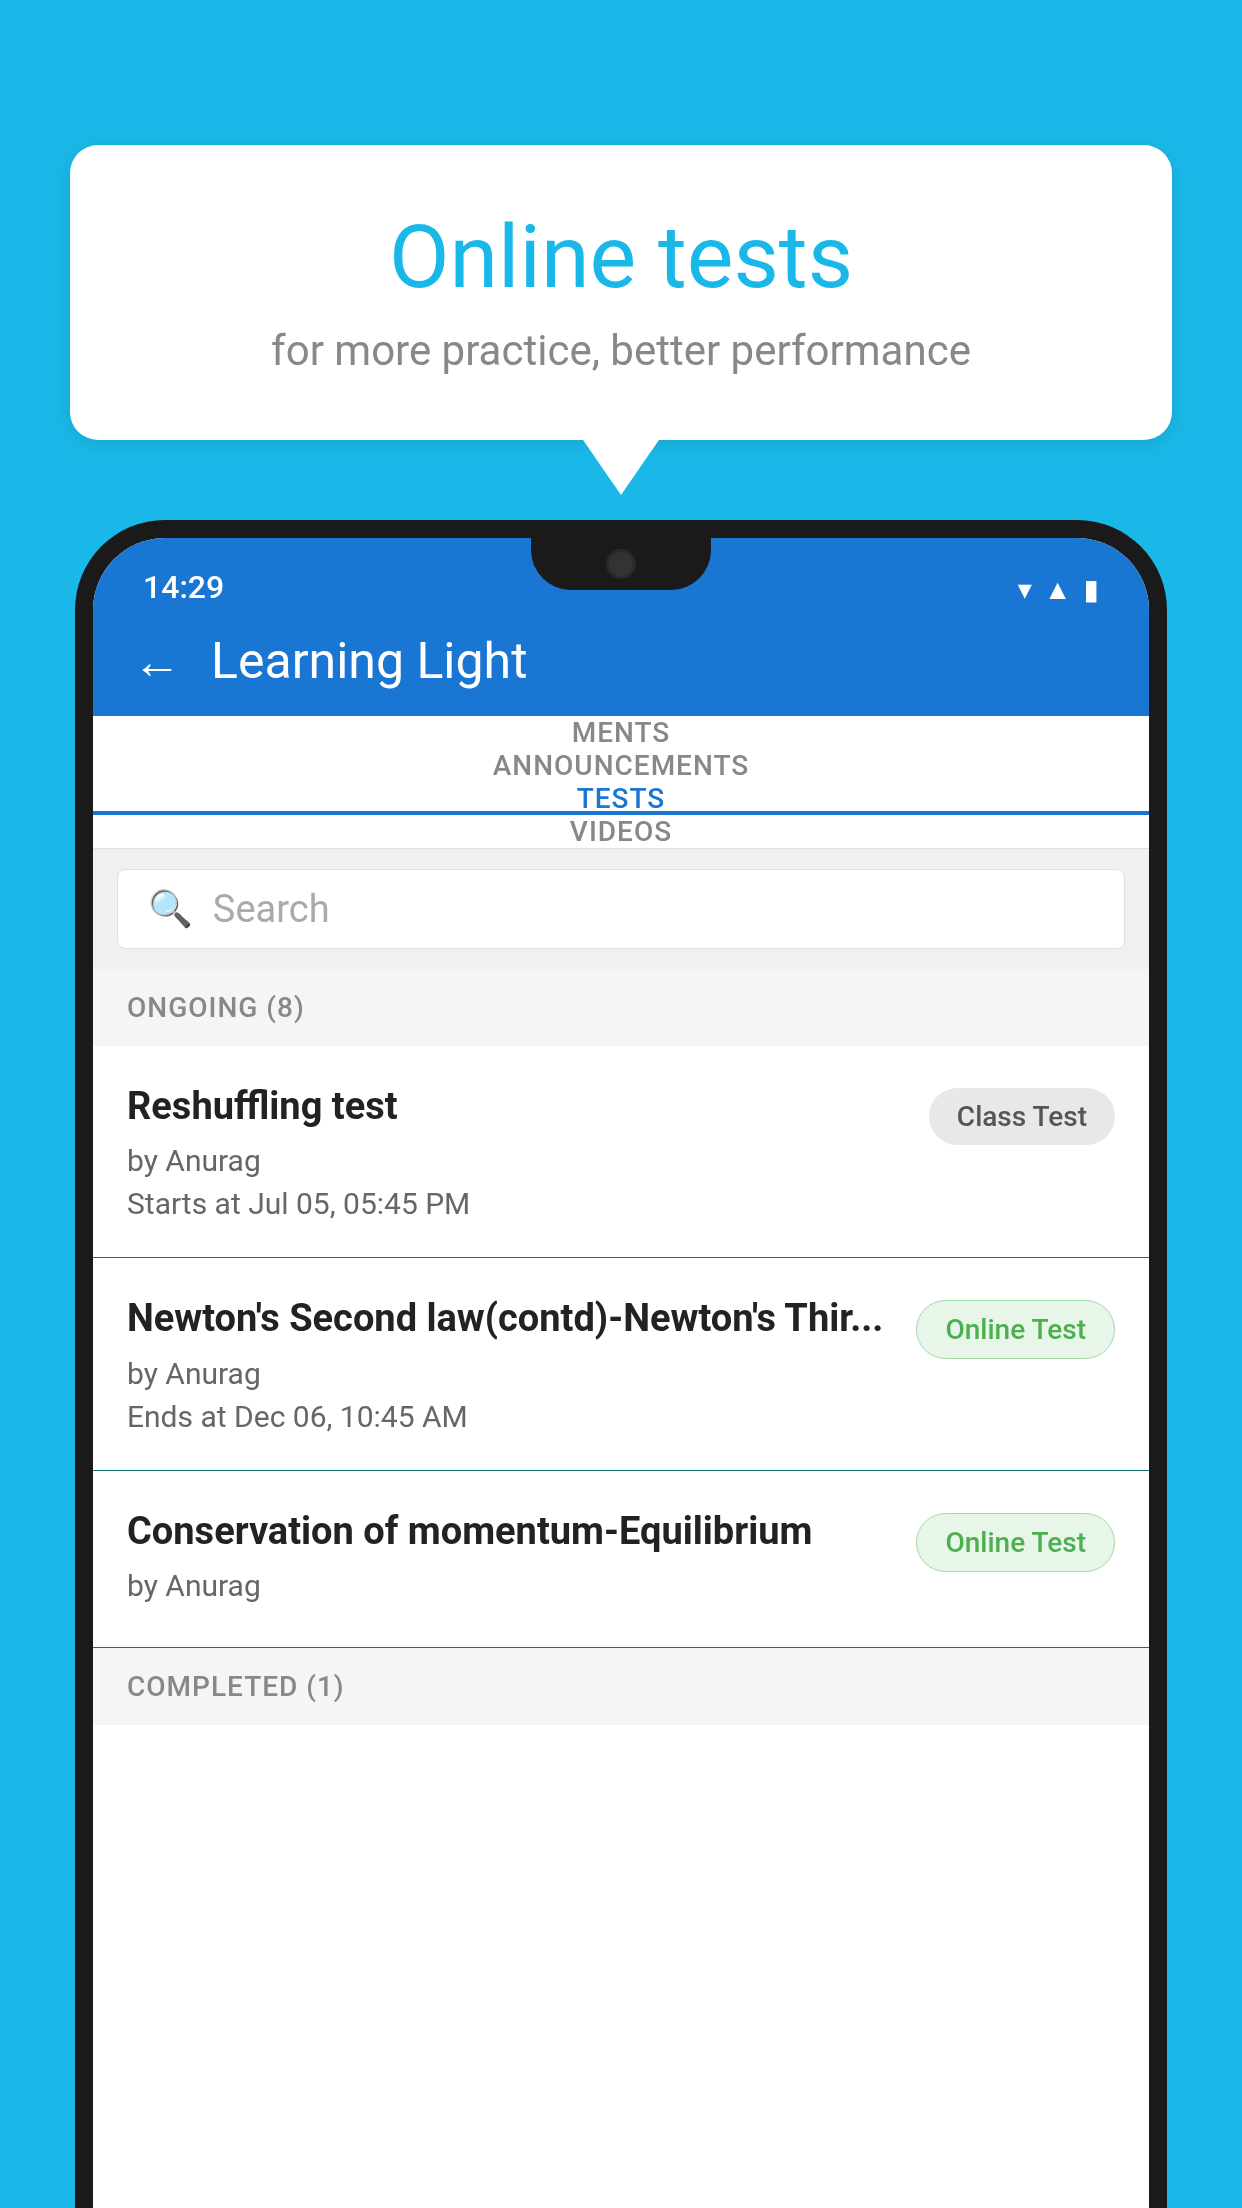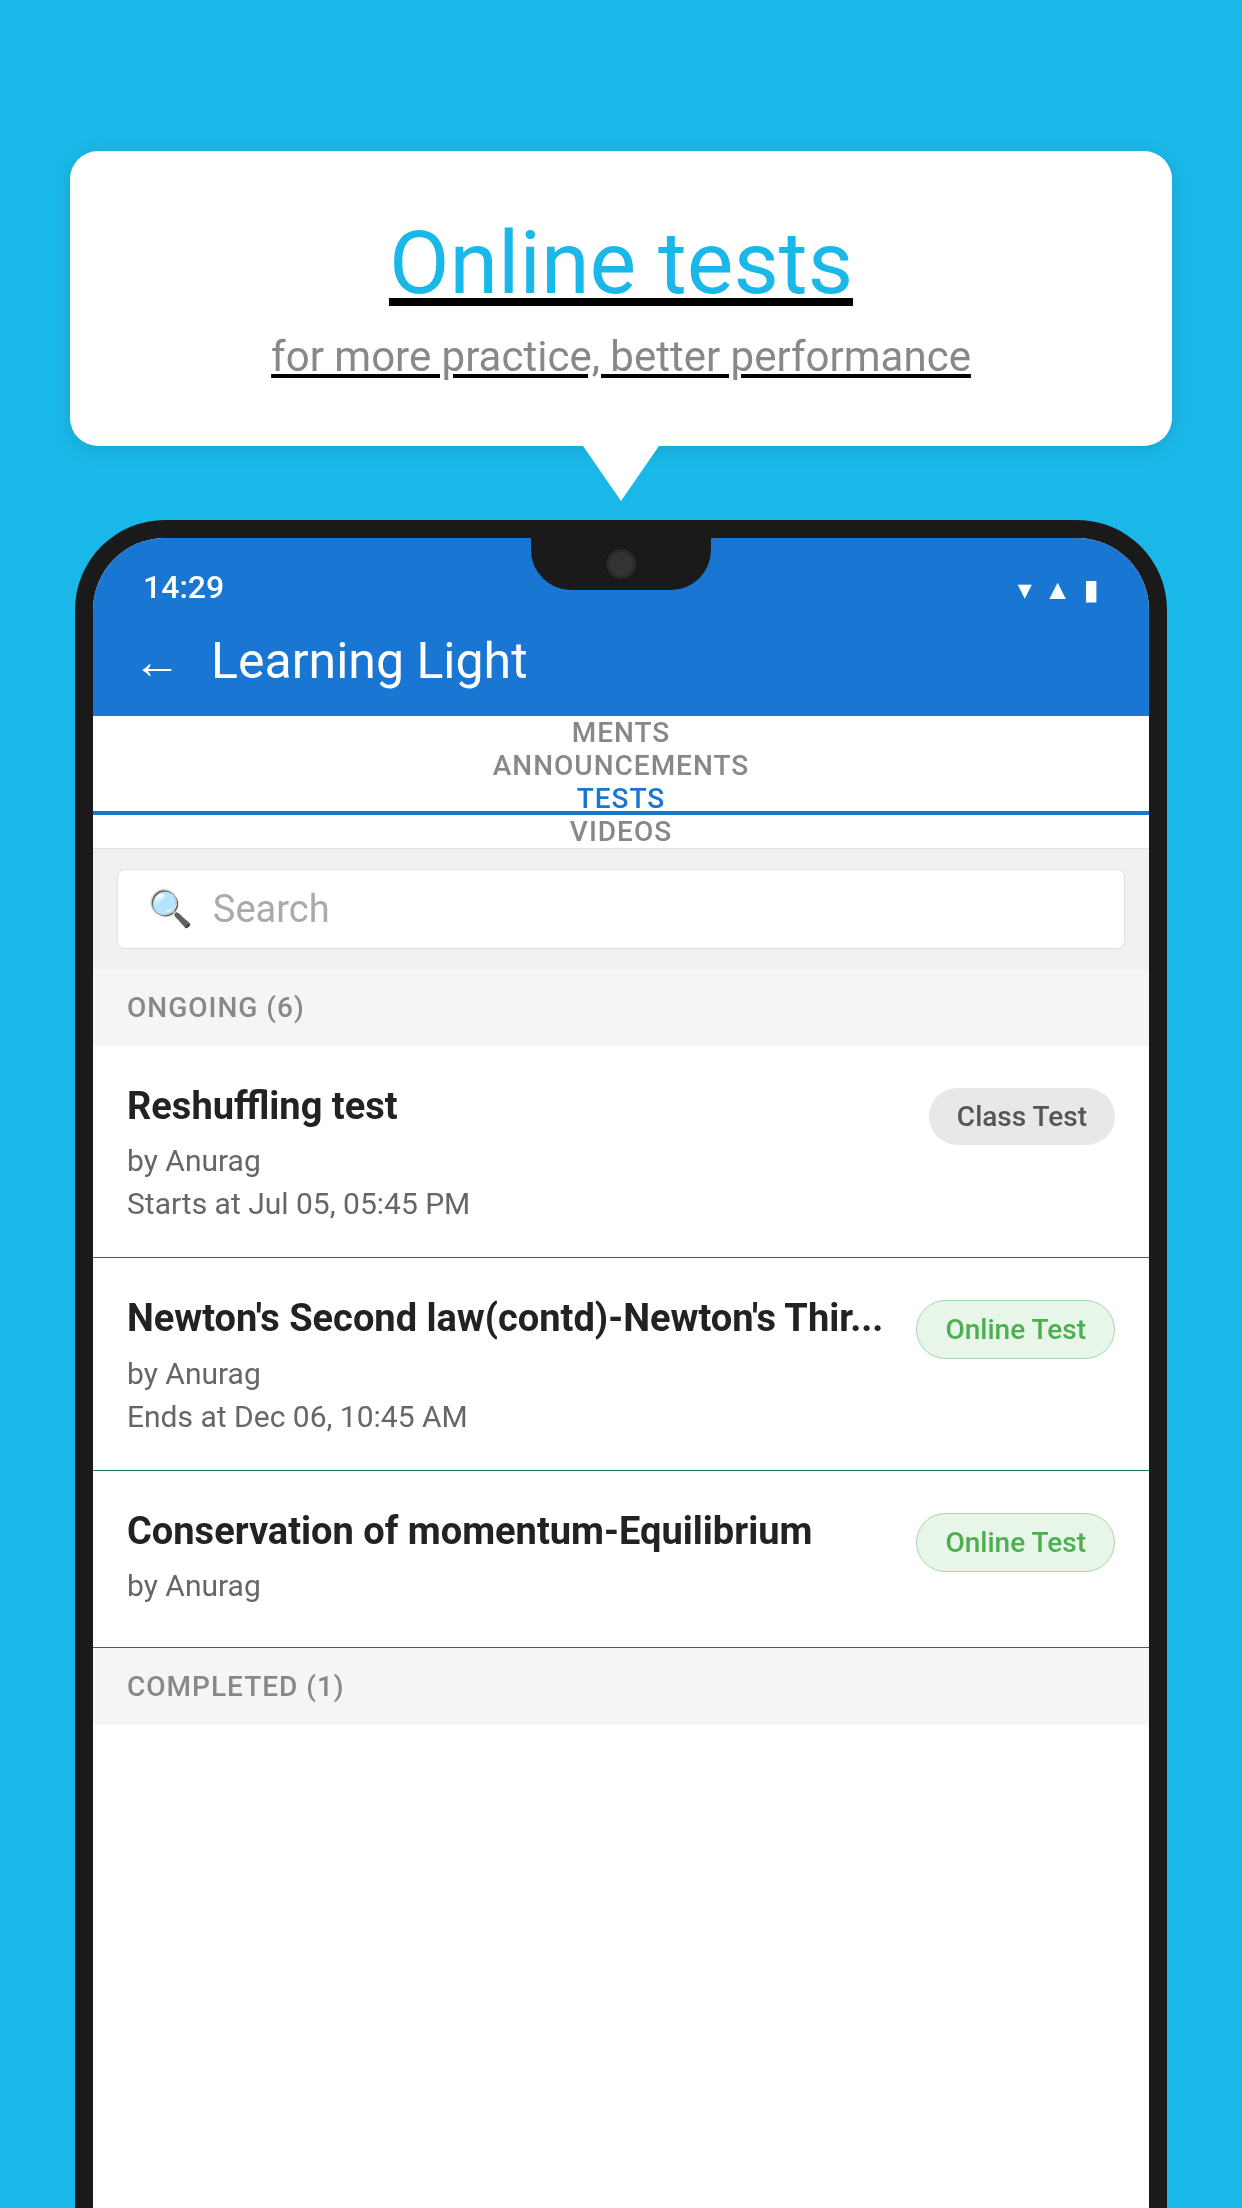--- a/index.html
+++ b/index.html
@@ -9,24 +9,23 @@
       height: 2208px;
       background-color: #1ab8e8;
       font-family: 'Roboto', Arial, sans-serif;
       overflow: hidden;
       position: relative;
     }
 
     
     .speech-bubble-container {
       position: absolute;
-      top: 151px;
+      top: 145px;
       left: 70px;
       right: 70px;
-      text-decoration: underline;
     }
 
     .speech-bubble {
       background: white;
       border-radius: 28px;
       padding: 60px 80px 65px;
       text-align: center;
       box-shadow: 0 4px 20px rgba(0,0,0,0.1);
       position: relative;
     }
@@ -337,21 +336,21 @@
       </div>
 
       <div class="search-container">
         <div class="search-bar">
           <span class="search-icon-svg">🔍</span>
           <span class="search-placeholder">Search</span>
         </div>
       </div>
 
       <div class="section-header">
-        <span class="section-label">ONGOING (6)</span>
+        <span class="section-label">ONGOING (8)</span>
       </div>
 
       <div class="test-list">
 
         <div class="test-item">
           <div class="test-info">
             <div class="test-title">Reshuffling test</div>
             <div class="test-author">by Anurag</div>
             <div class="test-time">Starts at  Jul 05, 05:45 PM</div>
           </div>

